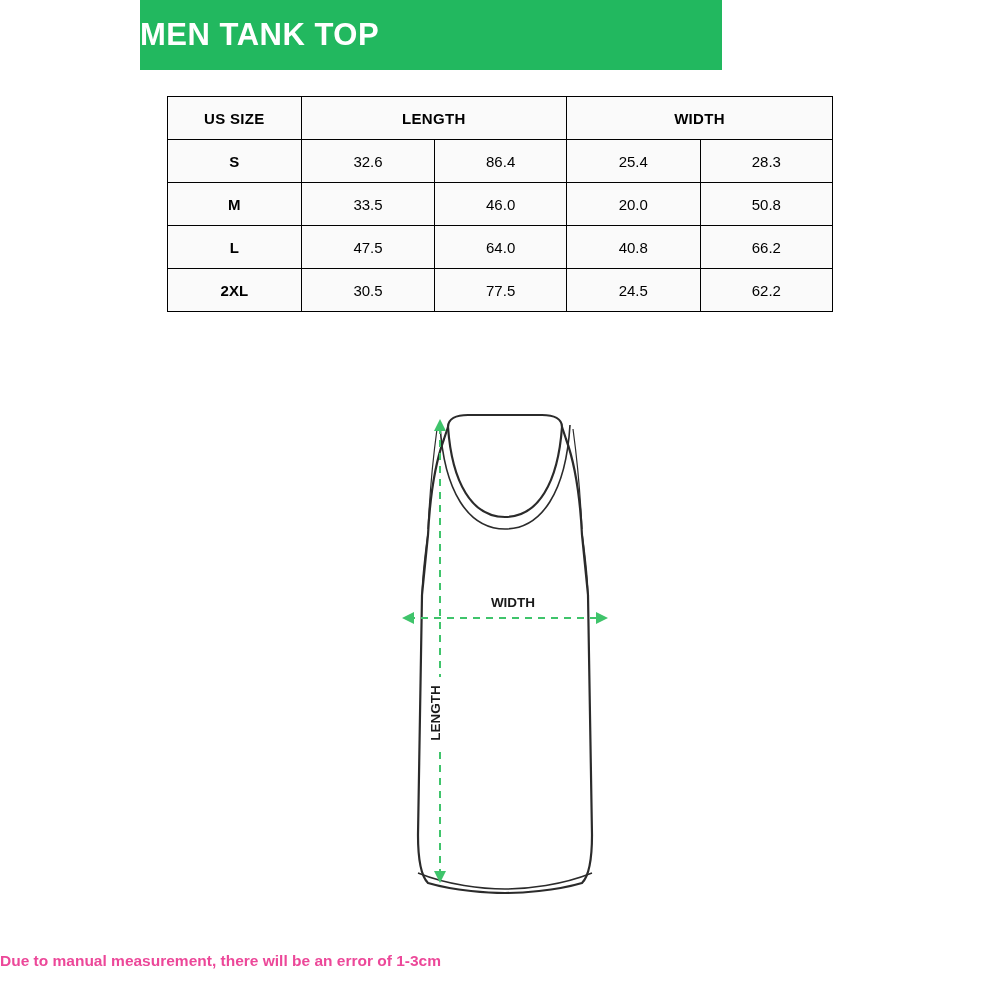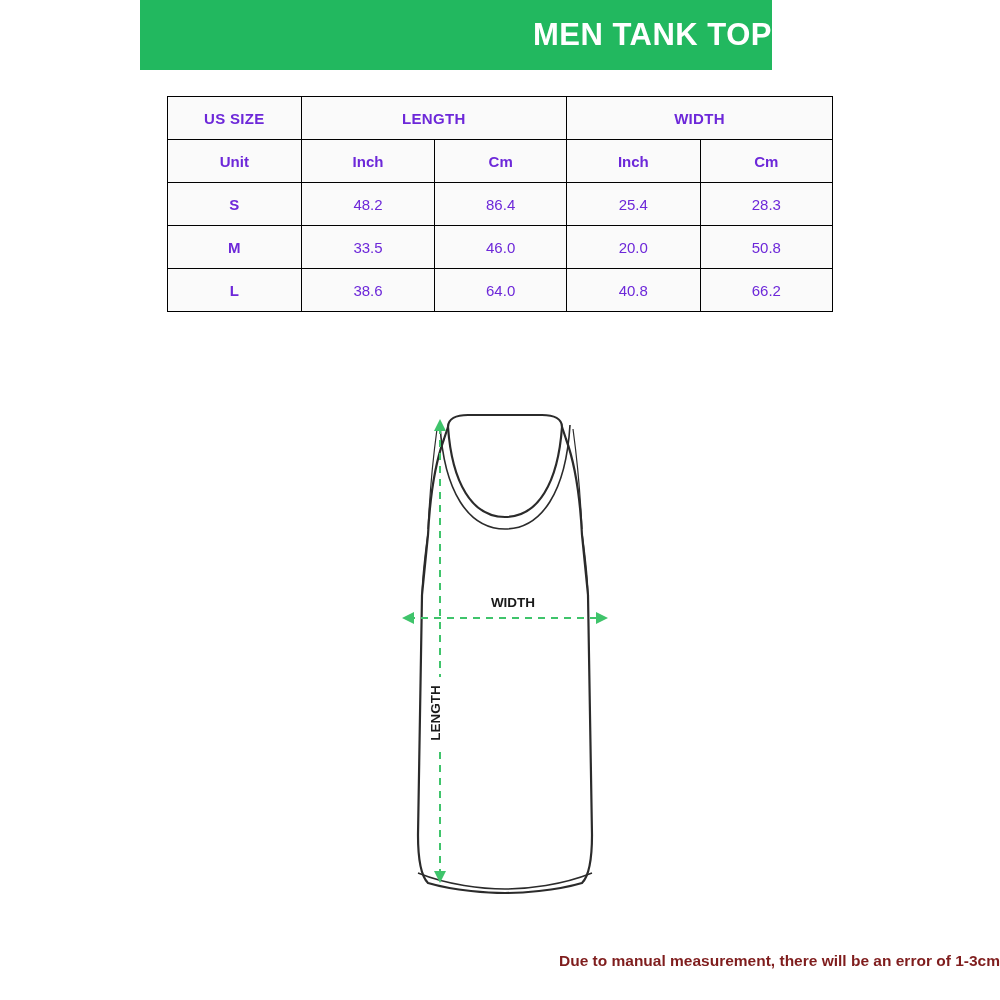--- a/index.html
+++ b/index.html
@@ -14,26 +14,26 @@
     color: #1a1a1a;
     position: relative;
     overflow: hidden;
   }
 
   
   .header-banner {
     position: absolute;
     left: 140px;
     top: 0;
-    width: 632px;
+    width: 582px;
     height: 70px;
     background: #22b85f;
     display: flex;
     align-items: center;
-    justify-content: flex-end;
+    justify-content: flex-start;
   }
   .header-title {
     color: #ffffff;
     font-size: 31px;
     font-weight: bold;
     letter-spacing: 0.5px;
     font-family: "Liberation Sans", sans-serif;
   }
 
   
@@ -48,21 +48,21 @@
     width: 100%;
     table-layout: fixed;
     background: #fafafa;
   }
   table.size-table td {
     border: 1px solid #000000;
     height: 40px;
     text-align: center;
     vertical-align: middle;
     font-size: 15px;
-    color: #6d28d9;
+    color: #000000;
     background: #fafafa;
   }
   td.hdr {
     font-weight: bold;
     font-size: 14.5px;
     letter-spacing: 0.3px;
   }
   td.unit-cell {
     font-weight: bold;
     font-size: 15px;
@@ -93,22 +93,22 @@
   .garment-area svg {
     display: block;
   }
 
   
   .footer-note {
     position: absolute;
     left: 0;
     top: 952px;
     width: 1000px;
-    text-align: right;
-    color: #7f1d1d;
+    text-align: left;
+    color: #ec4899;
     font-size: 15.5px;
     font-weight: bold;
     font-family: "Liberation Sans", sans-serif;
   }
 </style>
 </head>
 <body>
 
 <div class="header-banner">
   <div class="header-title">MEN TANK TOP</div>
@@ -123,46 +123,46 @@
         <col class="c3">
         <col class="c4">
     </colgroup>
     <tbody>
       <tr>
         <td class="hdr">US SIZE</td>
         <td class="hdr" colspan="2">LENGTH</td>
         <td class="hdr" colspan="2">WIDTH</td>
       </tr>
       <tr>
-        <td class="unit-cell">Unit</td>
-        <td class="unit-cell">Inch</td>
-        <td class="unit-cell">Cm</td>
-        <td class="unit-cell">Inch</td>
-        <td class="unit-cell">Cm</td>
-      </tr>
-      <tr>
         <td class="size-label">S</td>
-        <td class="val">48.2</td>
+        <td class="val">32.6</td>
         <td class="val">86.4</td>
         <td class="val">25.4</td>
         <td class="val">28.3</td>
       </tr>
       <tr>
         <td class="size-label">M</td>
         <td class="val">33.5</td>
         <td class="val">46.0</td>
         <td class="val">20.0</td>
         <td class="val">50.8</td>
       </tr>
       <tr>
         <td class="size-label">L</td>
-        <td class="val">38.6</td>
+        <td class="val">47.5</td>
         <td class="val">64.0</td>
         <td class="val">40.8</td>
         <td class="val">66.2</td>
+      </tr>
+      <tr>
+        <td class="size-label">2XL</td>
+        <td class="val">30.5</td>
+        <td class="val">77.5</td>
+        <td class="val">24.5</td>
+        <td class="val">62.2</td>
       </tr>
     </tbody>
   </table>
 </div>
 
 <div class="garment-area">
   <svg width="350" height="510" viewBox="0 0 350 510" xmlns="http://www.w3.org/2000/svg">
 
     <g>
       <path d="M118 22

